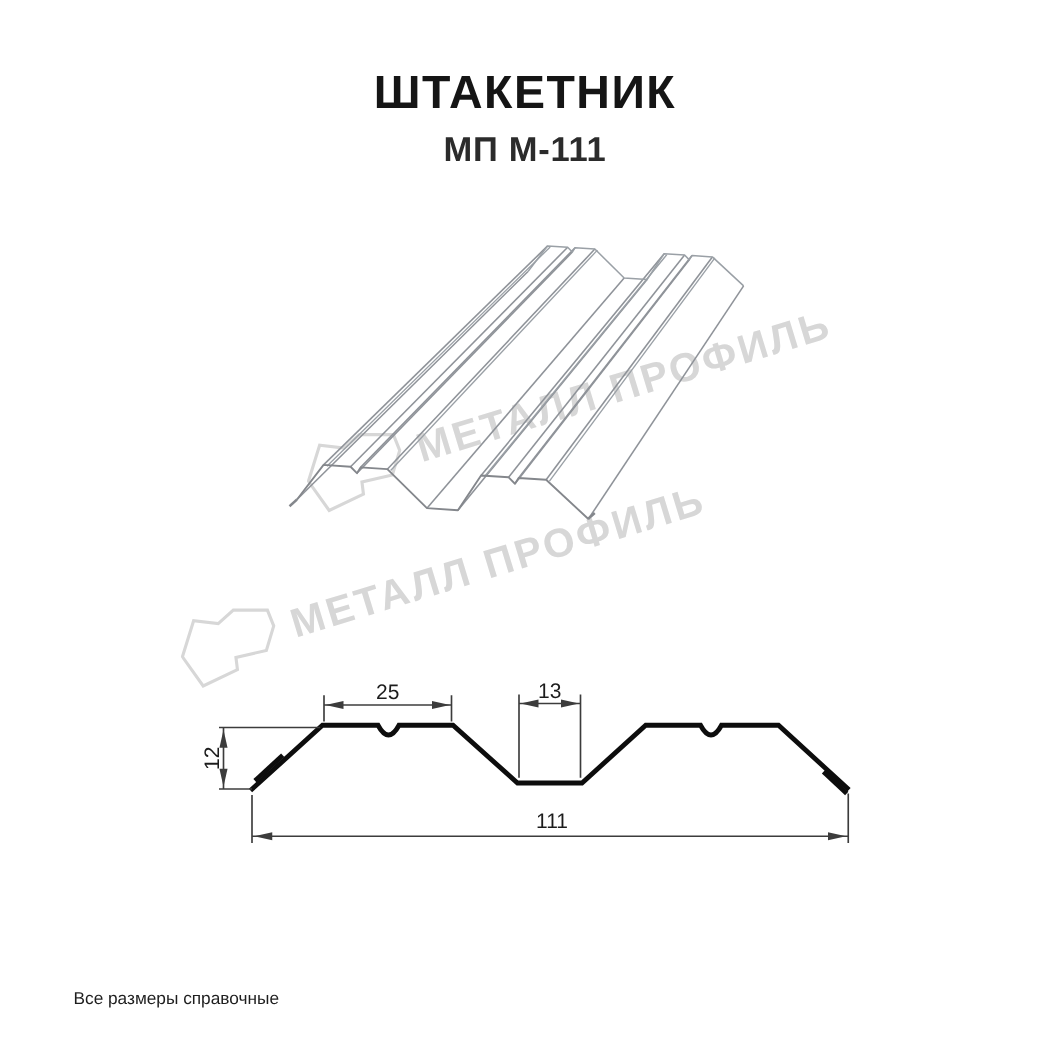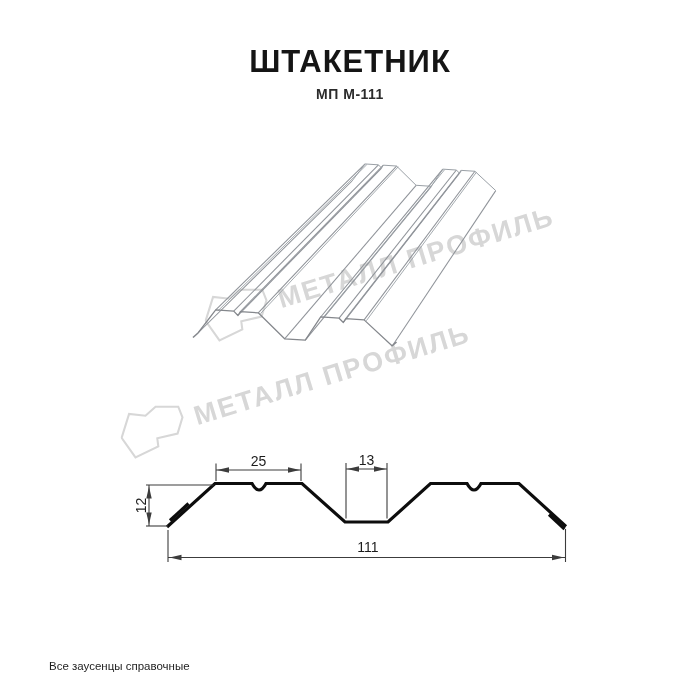--- a/index.html
+++ b/index.html
@@ -2,21 +2,21 @@
 <html><head>
 <meta charset="utf-8">
 <style>
   html,body{margin:0;padding:0;background:#ffffff;}
   body{width:700px;height:700px;overflow:hidden;font-family:"Liberation Sans",sans-serif;}
   .page{position:relative;width:700px;height:612px;background:#ffffff;}
 
   .title{position:absolute;top:44px;left:0;right:0;margin:0;text-align:center;
          font-size:31px;font-weight:700;letter-spacing:1px;color:#151515;}
   .subtitle{position:absolute;top:86px;left:0;right:0;text-align:center;
-            font-size:14px;font-weight:700;letter-spacing:.5px;color:#2b2b2b;}
+            font-size:23px;font-weight:700;letter-spacing:.5px;color:#2b2b2b;}
 
   .watermark{position:absolute;display:flex;align-items:center;gap:9px;
              transform:rotate(-17deg);transform-origin:0 100%;white-space:nowrap;}
   .watermark .wm-text{font-size:27px;font-weight:700;letter-spacing:2px;color:#d7d7d7;}
   .wm1{left:212px;top:297px;}
   .wm2{left:128px;top:414px;}
 
   svg.tech{position:absolute;left:0;top:0;}
   .dim-label{font-family:"Liberation Sans",sans-serif;font-size:14px;fill:#1c1c1c;}
 
@@ -97,16 +97,16 @@
       </g>
     <g>
       <text class="dim-label" x="258.5" y="466" text-anchor="middle">25</text>
       <text class="dim-label" x="366.5" y="465" text-anchor="middle">13</text>
       <text class="dim-label" transform="translate(146,505.5) rotate(-90)" x="0" y="0" text-anchor="middle">12</text>
       <text class="dim-label" x="368" y="552" text-anchor="middle">111</text>
     </g>
   </svg>
 
   <div class="footer">
-    <div>Все заусенцы справочные</div>
+    <div>Все размеры справочные</div>
   </div>
 
 </div>
 
 </body></html>

